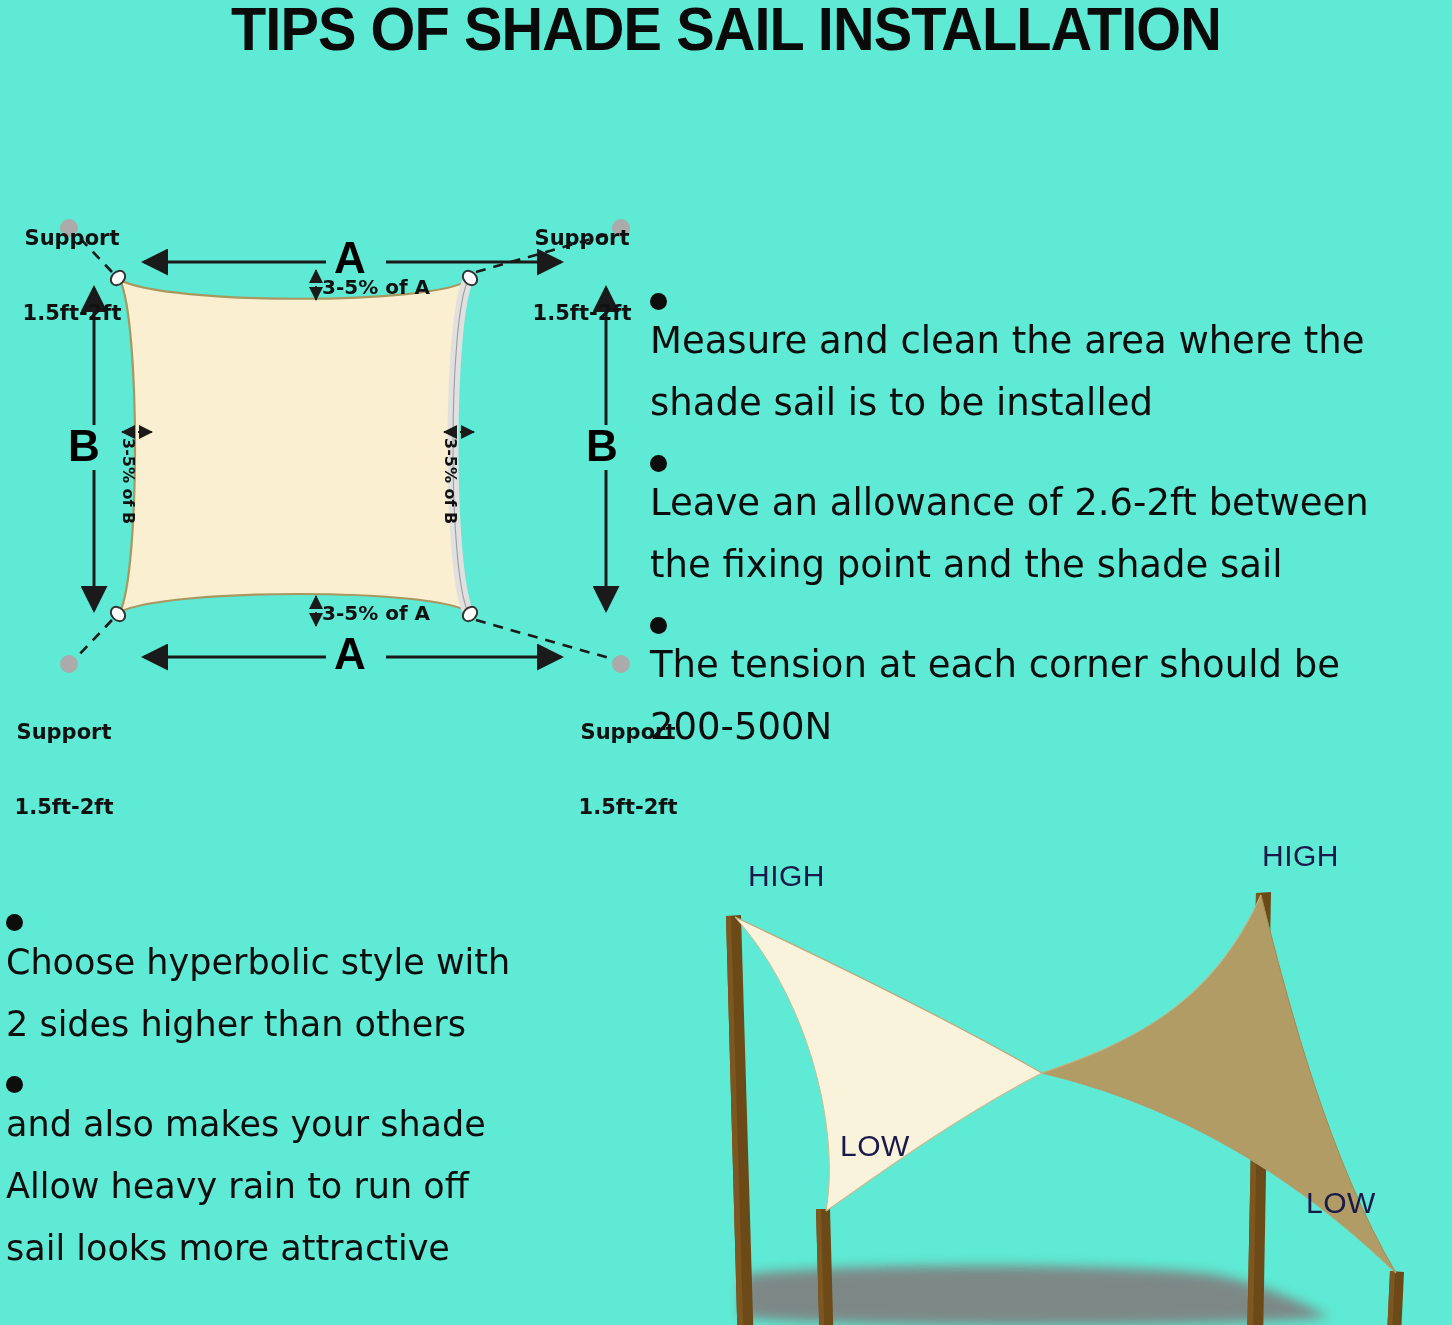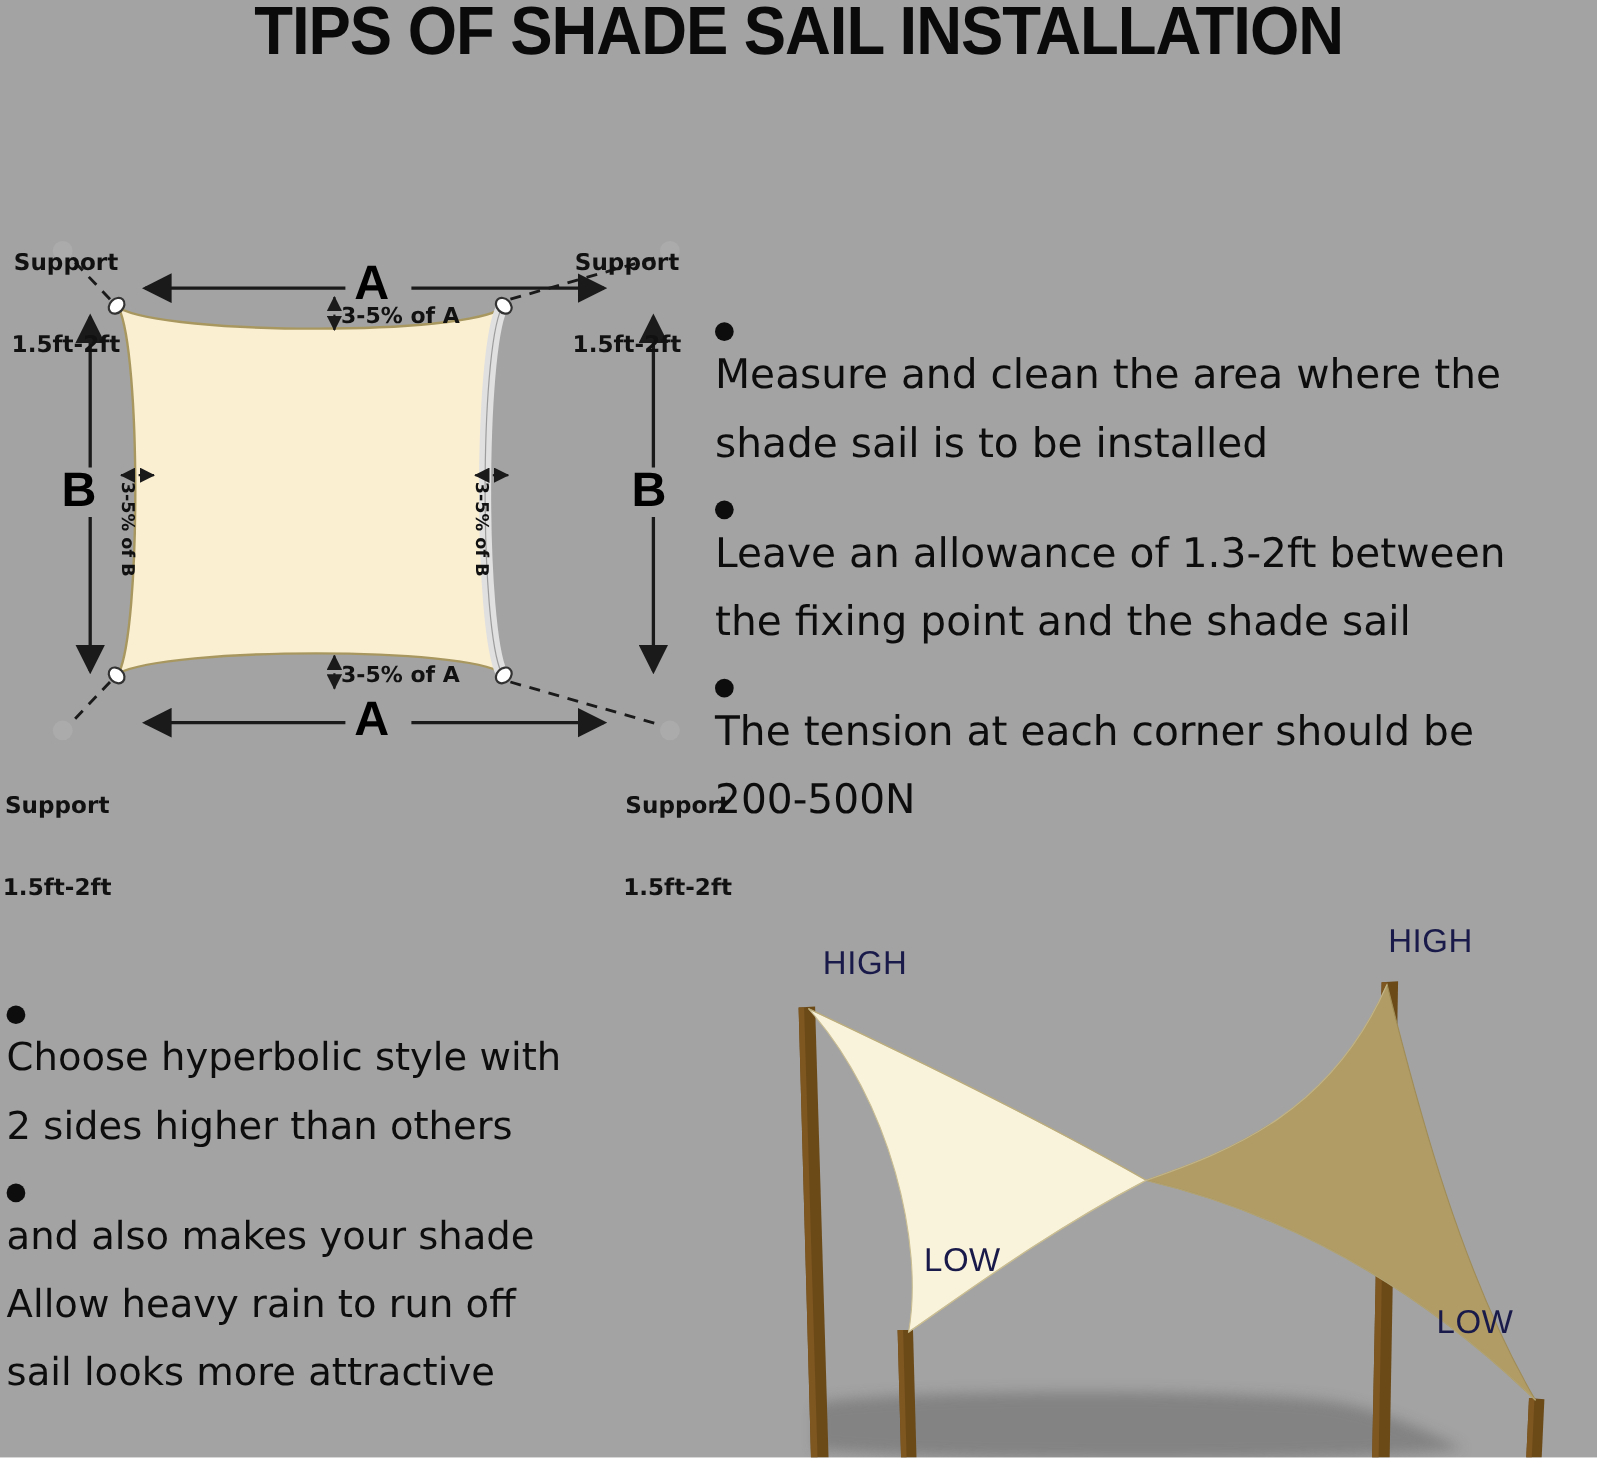--- a/index.html
+++ b/index.html
@@ -7,21 +7,21 @@
     padding: 0;
     background: #ffffff;
   }
   body {
     font-family: "DejaVu Sans", sans-serif;
   }
   #page {
     position: relative;
     width: 1452px;
     height: 1325px;
-    background: #a3a3a3;
+    background: #5eead4;
     overflow: hidden;
   }
 
   
   #title {
     position: absolute;
     left: 0;
     top: -6px;
     width: 1452px;
     text-align: center;
@@ -129,21 +129,21 @@
 
   svg { display: block; }
 </style>
 </head>
 <body>
 
 <div id="page">
 
   <div id="title">TIPS OF SHADE SAIL INSTALLATION</div>
 
-  <div style="position:absolute; left:4px; top:170px; width:650px; height:560px;">
+  <div style="position:absolute; left:16px; top:170px; width:650px; height:560px;">
 
     <svg width="650" height="560" viewBox="0 0 650 560">
 
       <path d="M 104 110
                C 150 135, 420 135, 452 110
                C 432 152, 432 400, 452 442
                C 420 418, 150 418, 104 442
                C 124 400, 124 152, 104 110 Z" fill="#FBEFD2" stroke="#A8985F" stroke-width="2.2"></path>
 
       <path d="M 452 110 C 432 152, 432 400, 452 442" fill="none" stroke="#E0E0E0" stroke-width="11" stroke-linecap="round"></path>
@@ -252,21 +252,21 @@
     <div class="bullet-row">
       <span class="bullet-dot"></span>
       <span class="bullet-text">
         <div class="bullet-line">Measure and clean the area where the</div>
         <div class="bullet-line">shade sail is to be installed</div>
       </span>
     </div>
     <div class="bullet-row">
       <span class="bullet-dot"></span>
       <span class="bullet-text">
-        <div class="bullet-line">Leave an allowance of 1.3-2ft between</div>
+        <div class="bullet-line">Leave an allowance of 2.6-2ft between</div>
         <div class="bullet-line">the fixing point and the shade sail</div>
       </span>
     </div>
     <div class="bullet-row">
       <span class="bullet-dot"></span>
       <span class="bullet-text">
         <div class="bullet-line">The tension at each corner should be</div>
         <div class="bullet-line">200-500N</div>
       </span>
     </div>

